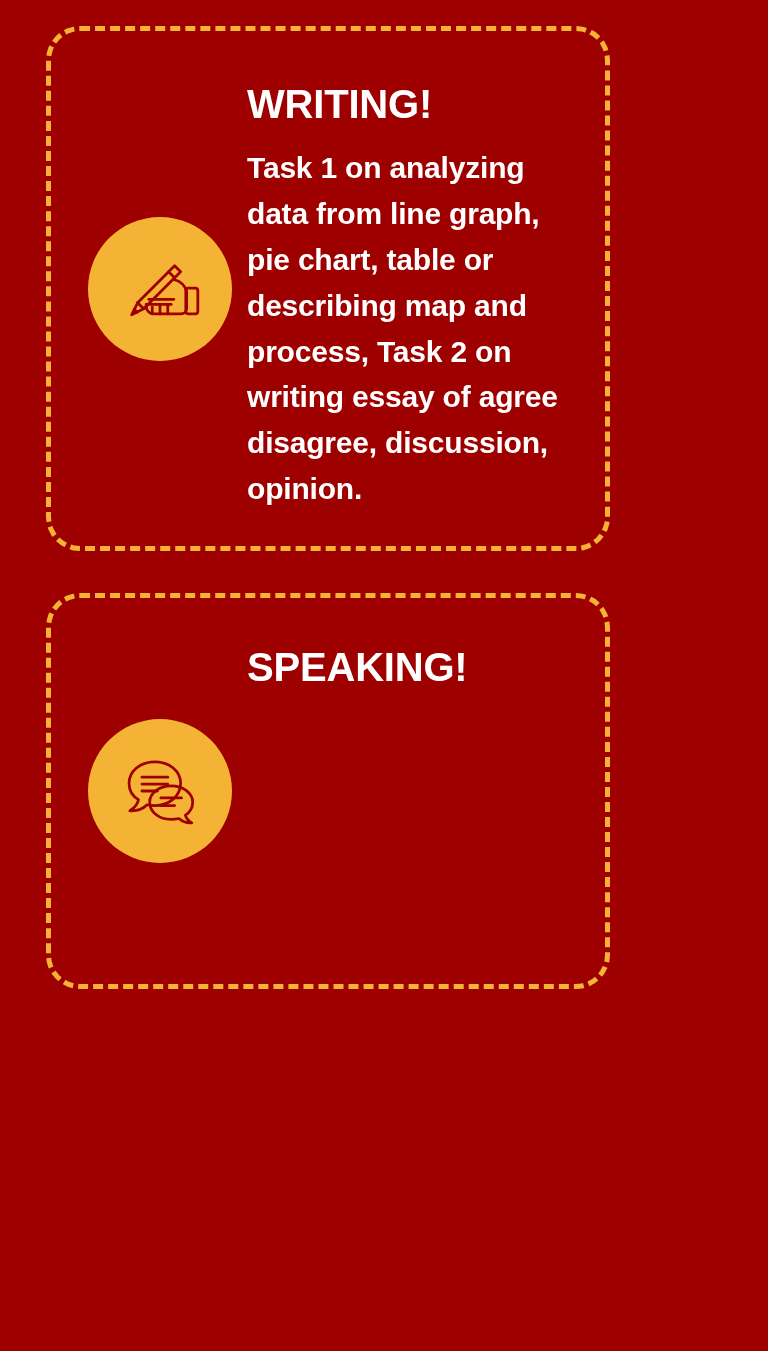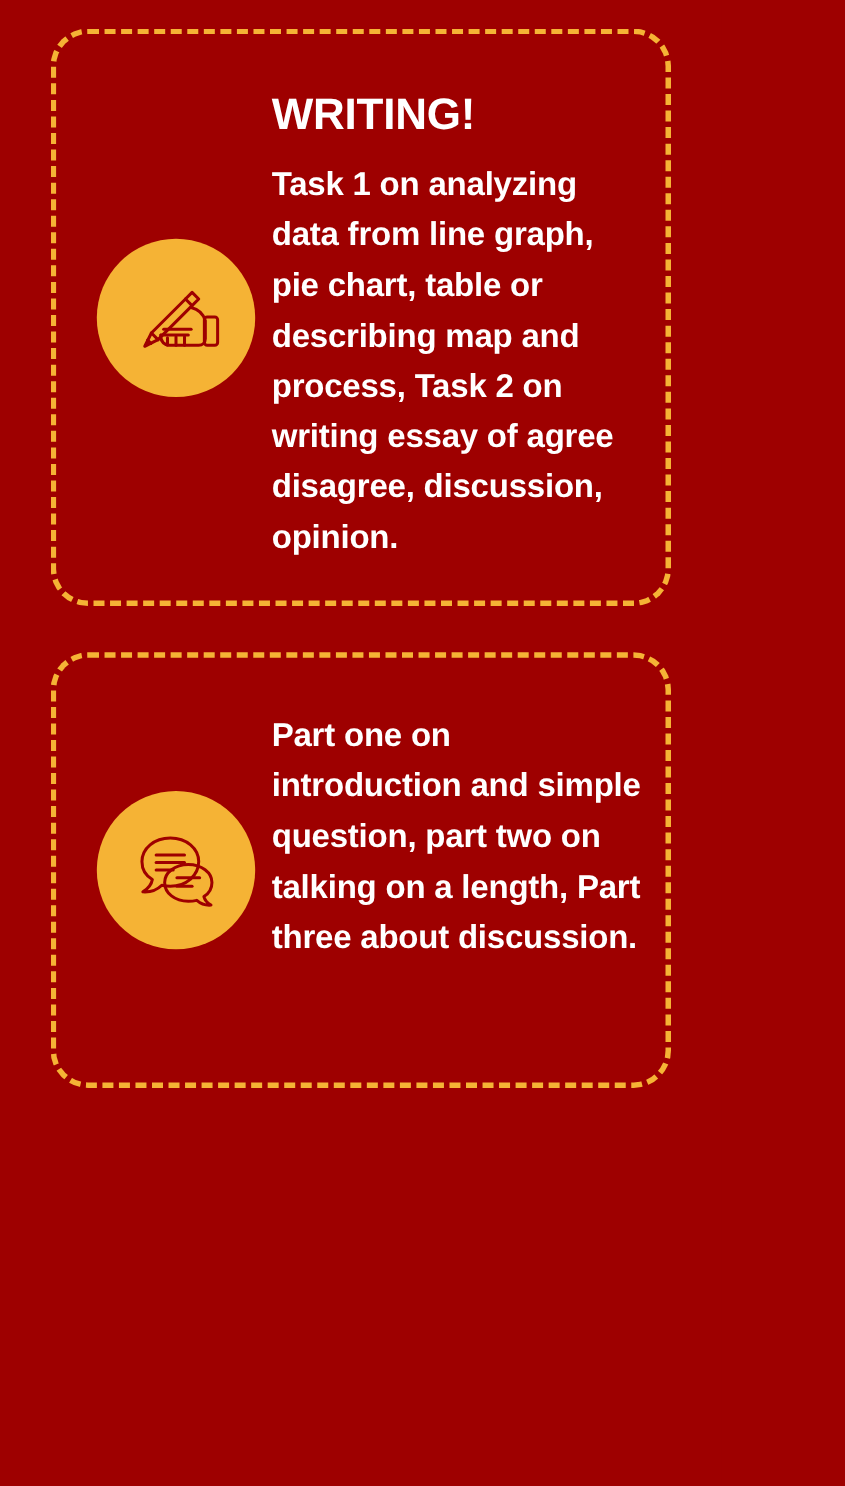--- a/index.html
+++ b/index.html
@@ -154,20 +154,20 @@
                      C38 52.5 49 44 63 44 Z"></path>
 
             <path d="M51 58 L75 58"></path>
             <path d="M51 67 L67 67"></path>
           </svg>
         </span>
       </div>
     </div>
 
     <div class="text-col">
-      <div class="card-body">Part one on introduction and simple question, part two on talking on a length, Part three about discussion.</div>
+      <div class="card-title">SPEAKING!</div>
     </div>
 
   </div>
 
   <div class="spacer-bottom"></div>
 
 </div>
 
 </body></html>

